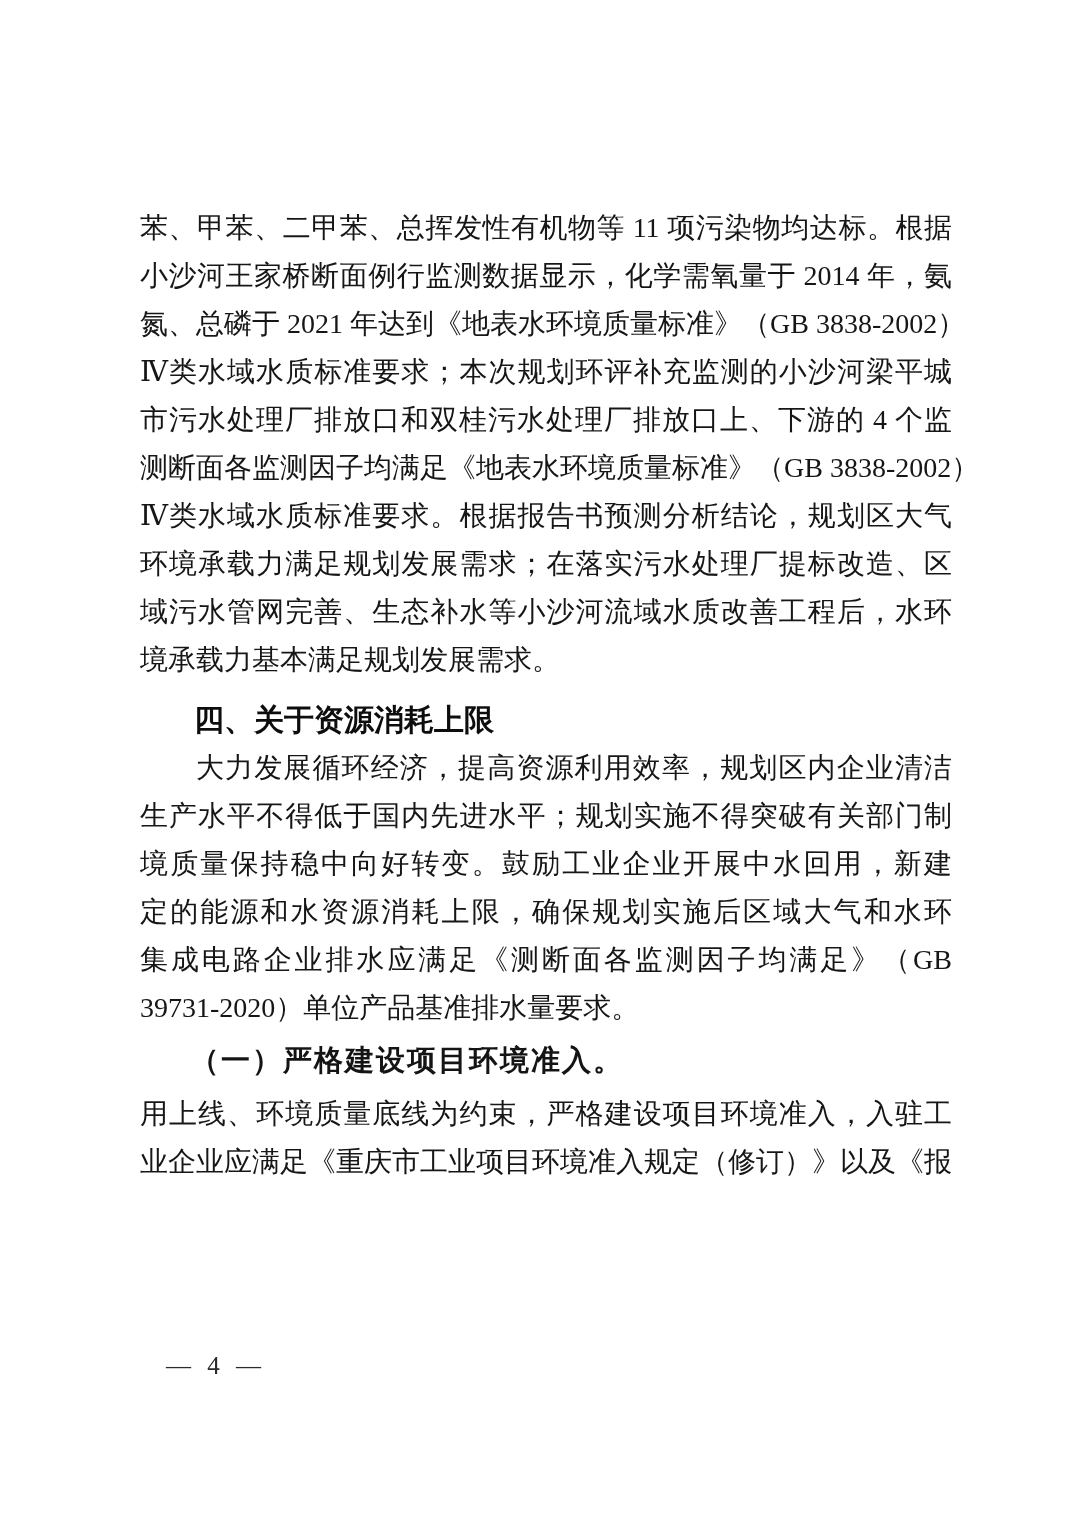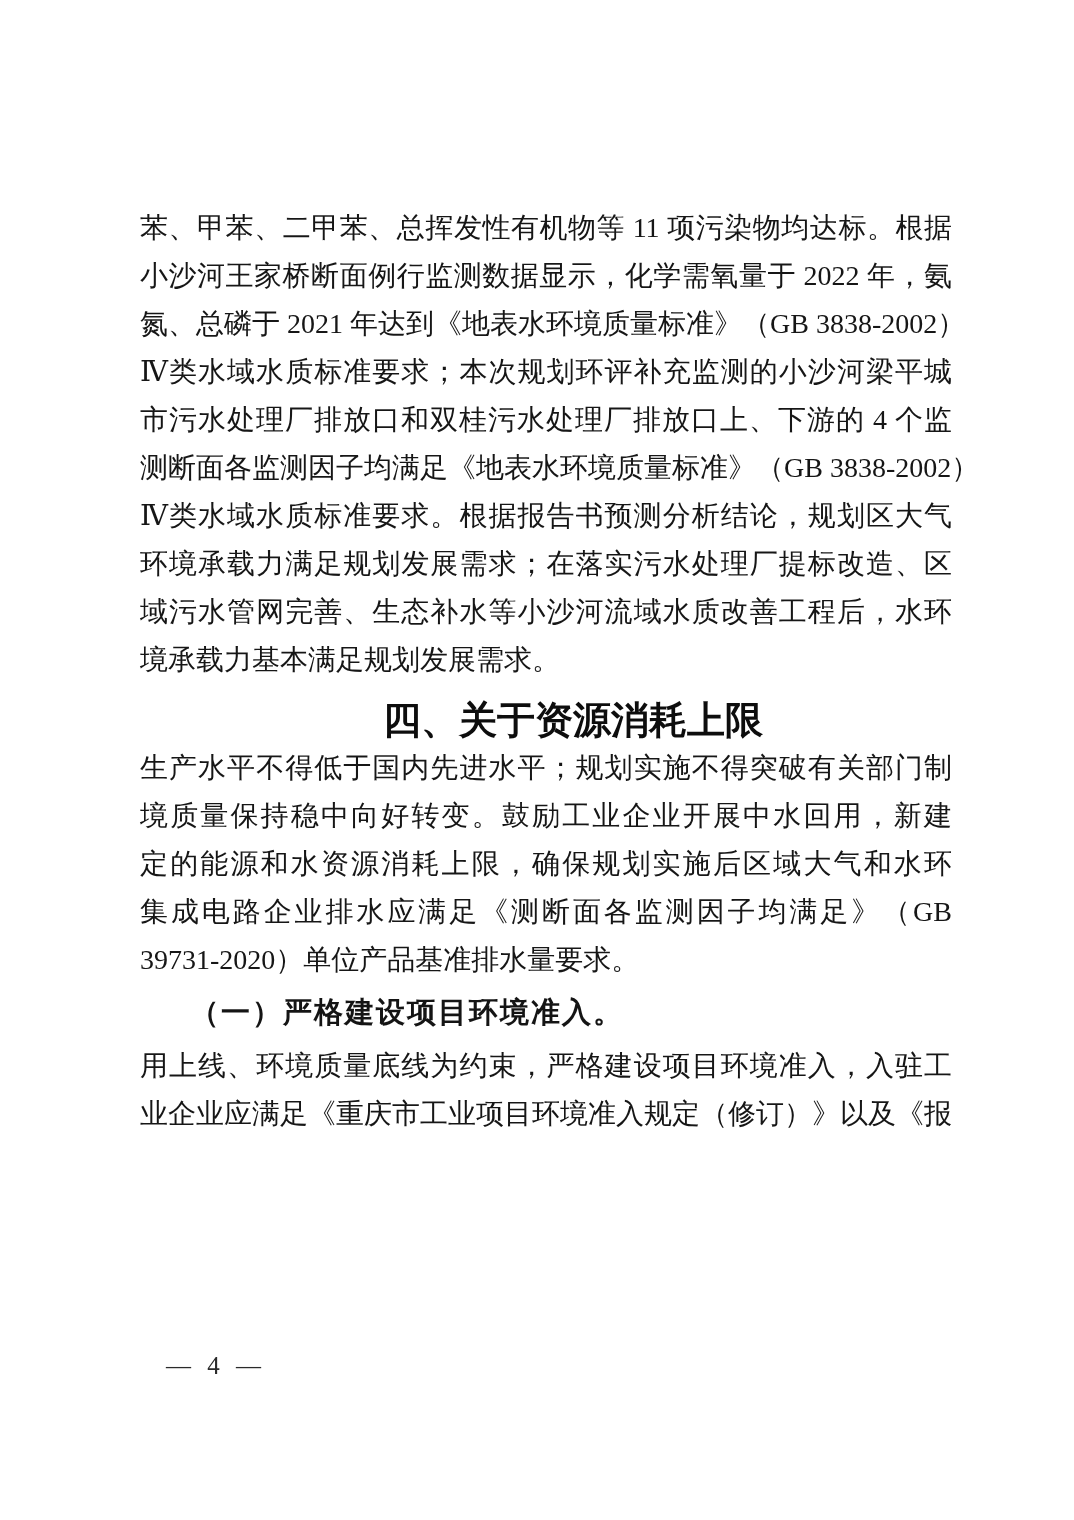--- a/index.html
+++ b/index.html
@@ -36,25 +36,25 @@
   .ln.para-end {
     text-align-last: left;
   }
   .ln.ind {
     text-indent: 56px;
   }
   .heading {
     margin: 12px 0 0 0;
     font-family: "Liberation Sans", "DejaVu Sans", sans-serif;
     font-weight: 700;
-    font-size: 38px;
+    font-size: 30px;
     line-height: 48px;
     text-indent: 54px;
     color: #0d0d0d;
-    text-align: center;
+    text-align: left;
     white-space: nowrap;
   }
   .subheading {
     margin: 4px 0 0 0;
     font-family: "Liberation Serif", "DejaVu Serif", serif;
     font-weight: 600;
     font-size: 29px;
     line-height: 48px;
     text-indent: 50px;
     letter-spacing: 2px;
@@ -77,33 +77,34 @@
 </style>
 </head>
 <body>
 
 <div class="page">
 
   <div class="text-block">
 
     <div>
       <div class="ln">苯、甲苯、二甲苯、总挥发性有机物等 11 项污染物均达标。根据</div>
-      <div class="ln">小沙河王家桥断面例行监测数据显示，化学需氧量于 2022 年，氨</div>
+      <div class="ln">小沙河王家桥断面例行监测数据显示，化学需氧量于 2014 年，氨</div>
       <div class="ln">氮、总磷于 2021 年达到《地表水环境质量标准》（GB 3838-2002）</div>
       <div class="ln">Ⅳ类水域水质标准要求；本次规划环评补充监测的小沙河梁平城</div>
       <div class="ln">市污水处理厂排放口和双桂污水处理厂排放口上、下游的 4 个监</div>
       <div class="ln">测断面各监测因子均满足《地表水环境质量标准》（GB 3838-2002）</div>
       <div class="ln">Ⅳ类水域水质标准要求。根据报告书预测分析结论，规划区大气</div>
       <div class="ln">环境承载力满足规划发展需求；在落实污水处理厂提标改造、区</div>
       <div class="ln">域污水管网完善、生态补水等小沙河流域水质改善工程后，水环</div>
       <div class="ln para-end">境承载力基本满足规划发展需求。</div>
     </div>
 
     <h2 class="heading">四、关于资源消耗上限</h2>
     <div>
+      <div class="ln ind">大力发展循环经济，提高资源利用效率，规划区内企业清洁</div>
       <div class="ln">生产水平不得低于国内先进水平；规划实施不得突破有关部门制</div>
       <div class="ln">境质量保持稳中向好转变。鼓励工业企业开展中水回用，新建</div>
       <div class="ln">定的能源和水资源消耗上限，确保规划实施后区域大气和水环</div>
       <div class="ln">集成电路企业排水应满足《测断面各监测因子均满足》（GB</div>
       <div class="ln para-end">39731-2020）单位产品基准排水量要求。</div>
     </div>
 
     <h3 class="subheading">（一）严格建设项目环境准入。</h3>
     <div class="spacer-6"></div>
     <div>

